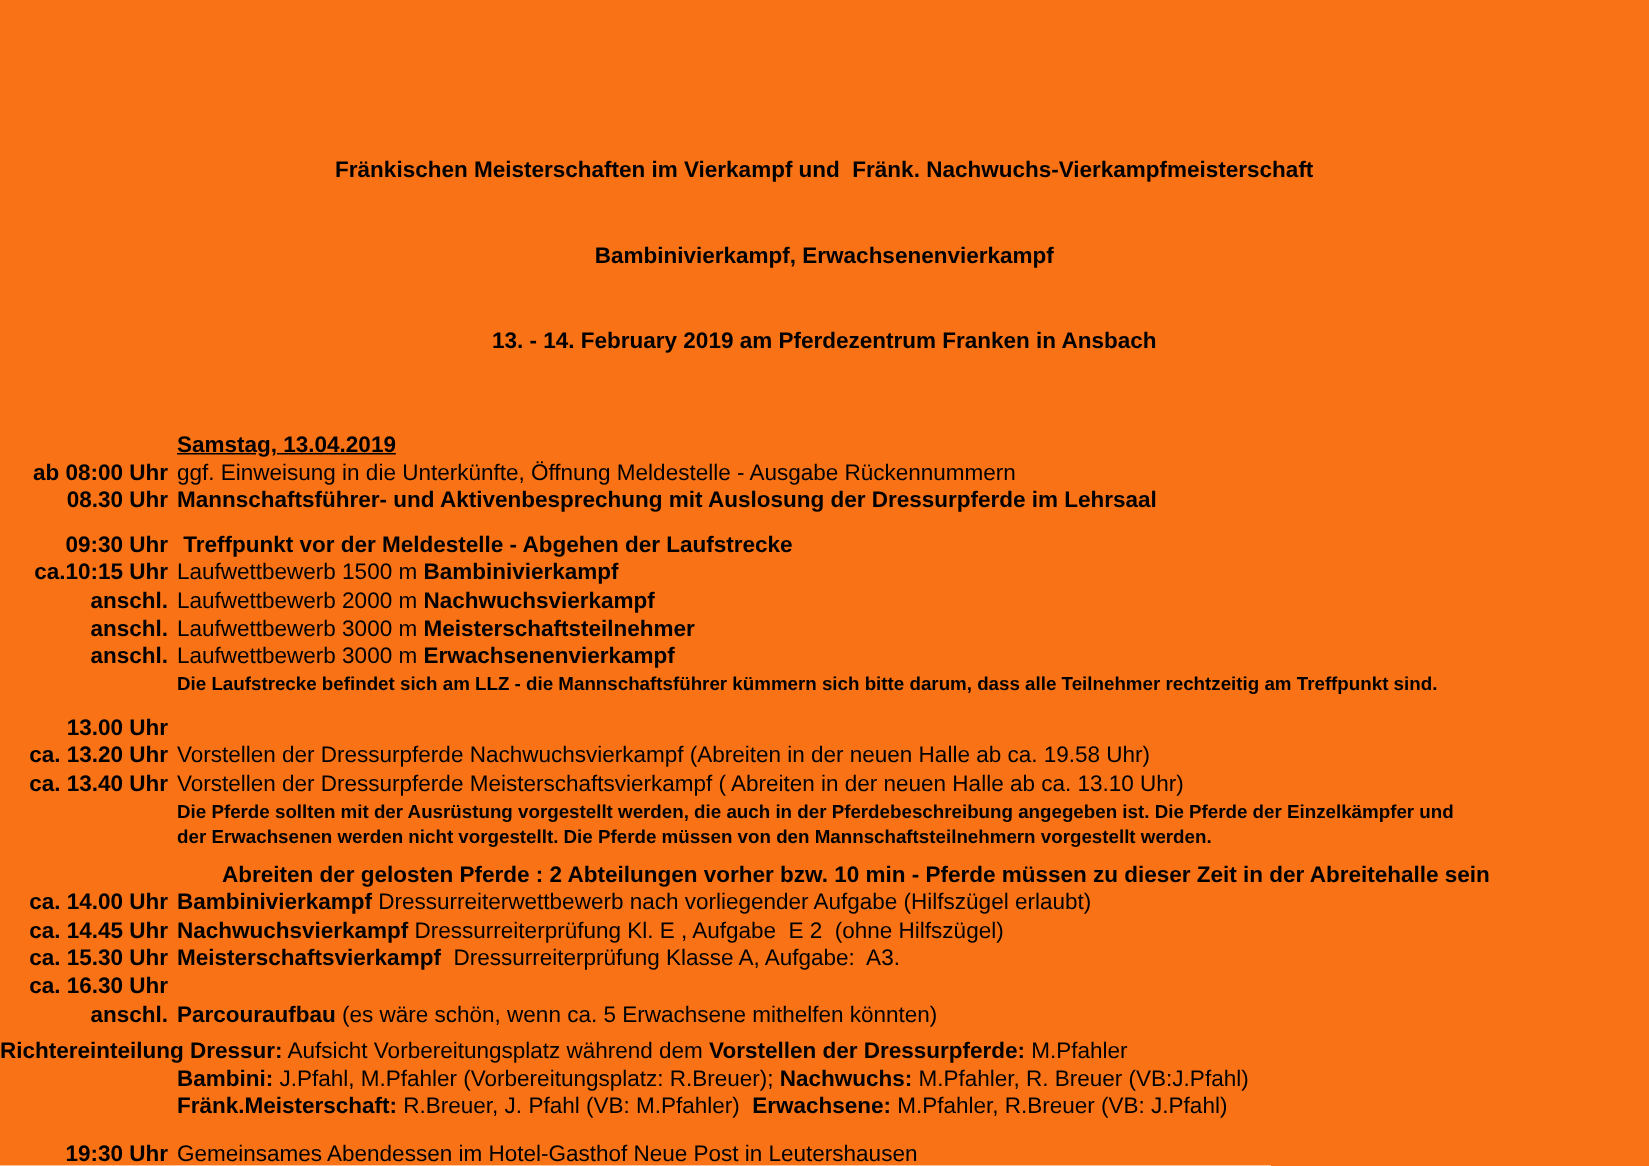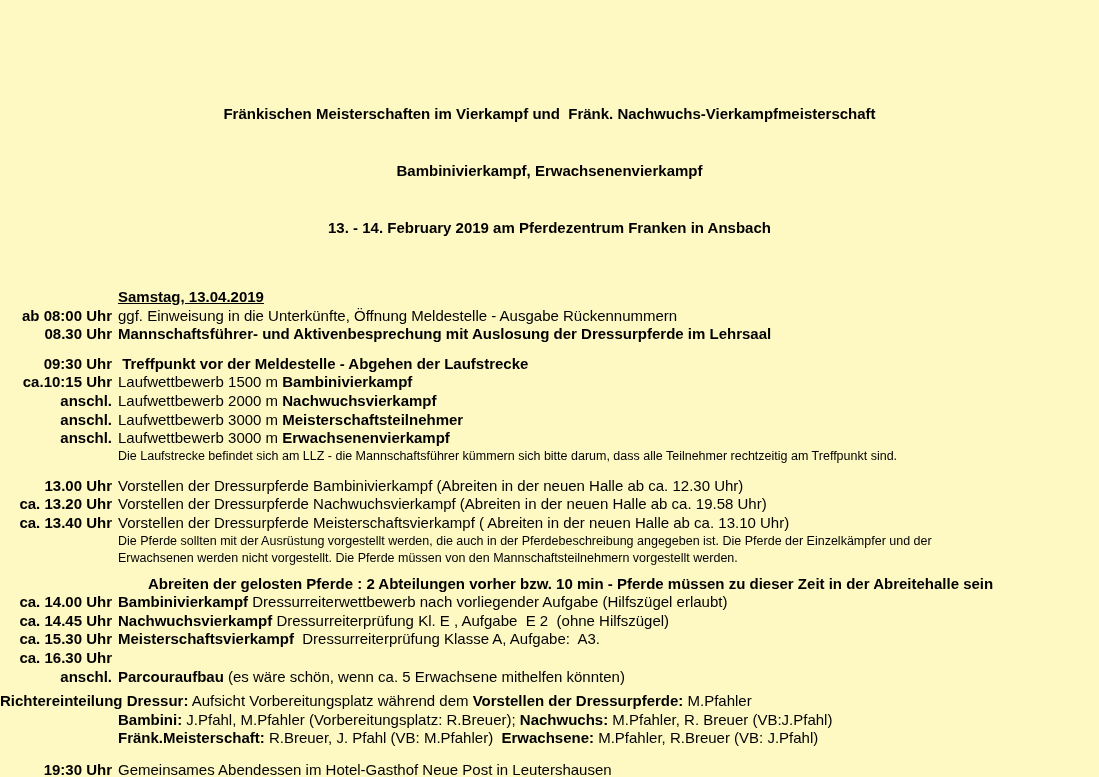--- a/index.html
+++ b/index.html
@@ -1,20 +1,20 @@
 <!DOCTYPE html>
 <html><head>
 <meta charset="utf-8">
 <style>
   html, body { margin: 0; padding: 0; background: #ffffff; }
   .page {
     position: relative;
     width: 1099px;
     height: 777px;
-    background: #fef9c3;
+    background: #f97316;
     color: #000000;
     font-family: "Liberation Sans", sans-serif;
     overflow: hidden;
   }
   .header {
     padding-top: 66px;
     text-align: center;
     font-size: 15px;
     font-weight: bold;
     line-height: 19px;
@@ -40,20 +40,21 @@
     font-weight: bold;
     text-align: right;
     white-space: pre;
   }
   .text {
     white-space: pre-wrap;
   }
   .text.note {
     font-size: 12.5px;
     max-width: 870px;
+    font-weight: bold;
   }
   .b { font-weight: bold; }
   .u { text-decoration: underline; }
 </style>
 </head>
 <body>
 
 <div class="page">
   <div class="header">
     <div>Fränkischen Meisterschaften im Vierkampf und  Fränk. Nachwuchs-Vierkampfmeisterschaft</div>
@@ -92,21 +93,20 @@
       <div class="row">
         <div class="time">anschl.</div>
         <div class="text"><span class="">Laufwettbewerb 3000 m </span><span class="b">Erwachsenenvierkampf</span></div>
       </div>
       <div class="row note-row">
         <div class="time"></div>
         <div class="text note"><span class="">Die Laufstrecke befindet sich am LLZ - die Mannschaftsführer kümmern sich bitte darum, dass alle Teilnehmer rechtzeitig am Treffpunkt sind.</span></div>
       </div>
       <div class="row" style="margin-top: 12px;">
         <div class="time">13.00 Uhr</div>
-        <div class="text"><span class="">Vorstellen der Dressurpferde Bambinivierkampf (Abreiten in der neuen Halle ab ca. 12.30 Uhr)</span></div>
       </div>
       <div class="row">
         <div class="time">ca. 13.20 Uhr</div>
         <div class="text"><span class="">Vorstellen der Dressurpferde Nachwuchsvierkampf (Abreiten in der neuen Halle ab ca. 19.58 Uhr)</span></div>
       </div>
       <div class="row">
         <div class="time">ca. 13.40 Uhr</div>
         <div class="text"><span class="">Vorstellen der Dressurpferde Meisterschaftsvierkampf ( Abreiten in der neuen Halle ab ca. 13.10 Uhr)</span></div>
       </div>
       <div class="row note-row">

